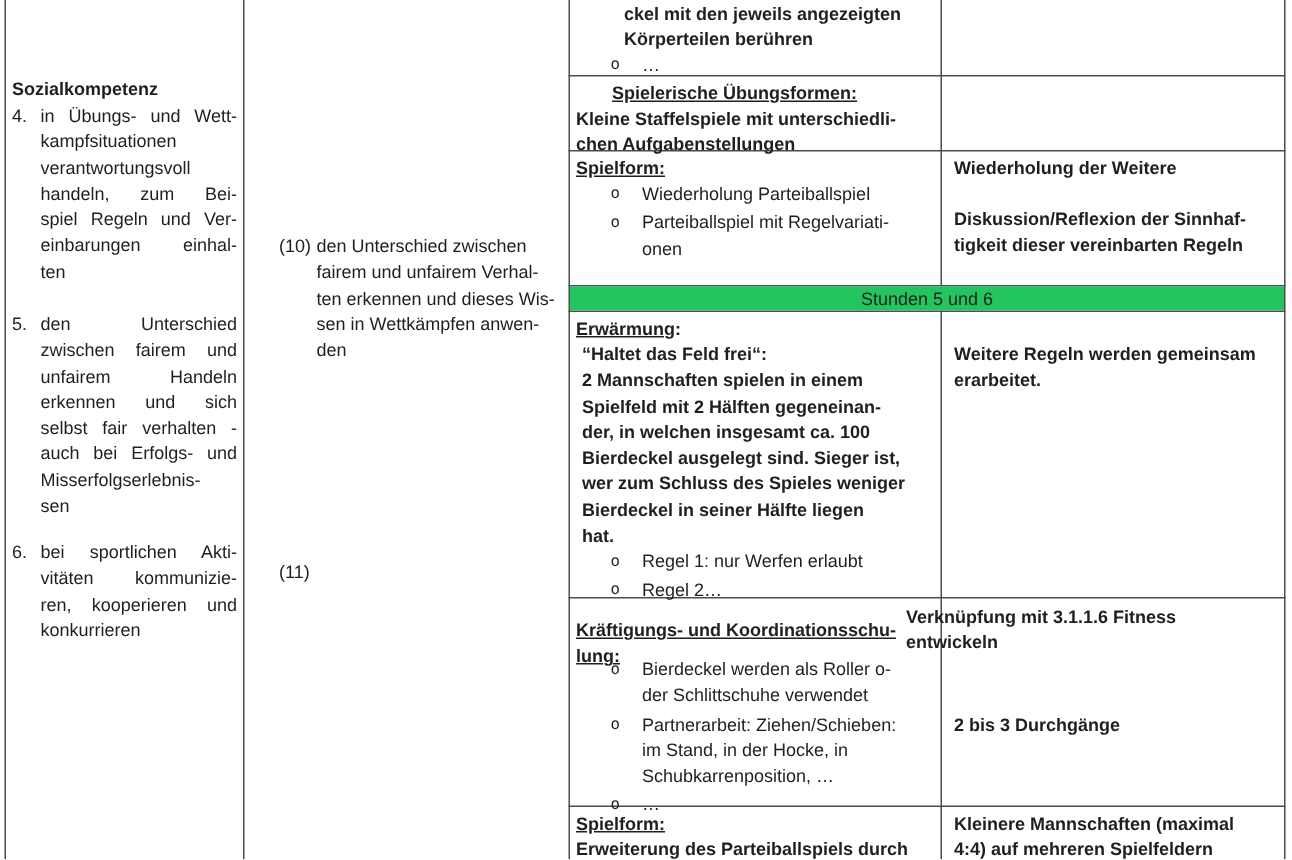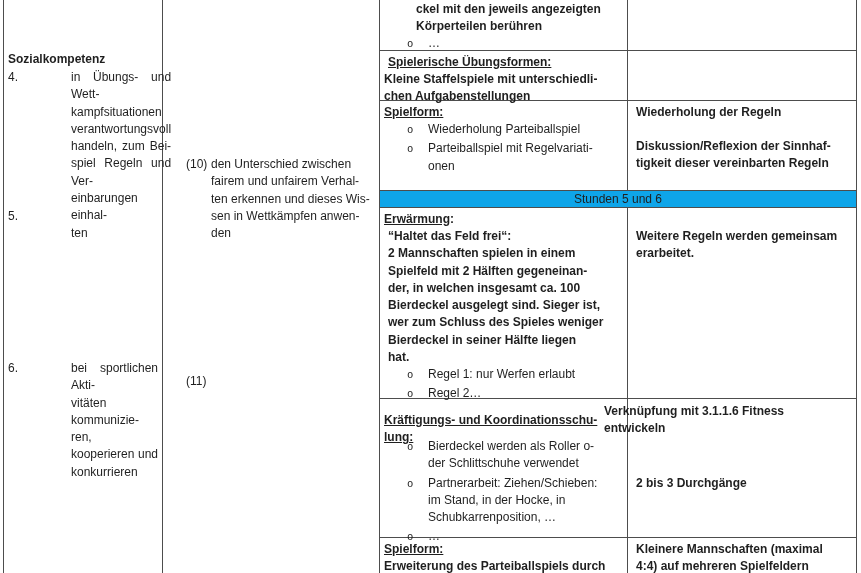--- a/index.html
+++ b/index.html
@@ -15,33 +15,33 @@
   }
   .vl{position:absolute;width:1px;background:#4d4d4d;}
   .hl{position:absolute;height:1px;background:#4d4d4d;left:379px;width:478px;}
   .blk{position:absolute;}
   .pre{white-space:pre-line;font-weight:bold;}
   .hd{font-weight:bold;text-decoration:underline;}
   .bold{font-weight:bold;}
   
   .item{display:flex;}
   .n1{flex:none;width:19px;}
-  .t1{flex:1;white-space:pre-line;text-align:justify;text-align-last:justify;margin-left:44px;}
+  .t1{flex:1;white-space:pre-line;text-align:justify;text-align-last:justify;}
   .n2{flex:none;width:25px;margin-left:19px;}
   .t2{flex:1;white-space:pre-line;}
   
   .bullets{position:absolute;}
   .bullet{display:flex;}
   .bullet + .bullet{margin-top:2px;}
   .bm{flex:none;width:21px;font-family:"DejaVu Sans Mono",monospace;font-size:10.5px;line-height:17.3px;}
   .bt{flex:1;white-space:pre-line;}
   
   .bar{
     position:absolute;left:380px;top:191px;width:476px;height:16px;
-    background:#0ea5e9;
+    background:#22c55e;
     display:flex;align-items:center;justify-content:center;
     font-size:12px;line-height:16px;
   }
 </style>
 </head>
 <body>
 
 <div class="page">
 
   <div class="vl" style="left:3px;top:0;height:573px"></div>
@@ -66,20 +66,28 @@
 kampfsituationen
 verantwortungsvoll
 handeln, zum Bei-
 spiel Regeln und Ver-
 einbarungen einhal-
 ten</div>
   </div>
 
   <div class="blk item" style="left:8px;top:208px;width:150px">
     <span class="n1">5.</span>
+    <div class="t1">den Unterschied
+zwischen fairem und
+unfairem Handeln
+erkennen und sich
+selbst fair verhalten -
+auch bei Erfolgs- und
+Misserfolgserlebnis-
+sen</div>
   </div>
 
   <div class="blk item" style="left:8px;top:360px;width:150px">
     <span class="n1">6.</span>
     <div class="t1">bei sportlichen Akti-
 vitäten kommunizie-
 ren, kooperieren und
 konkurrieren</div>
   </div>
 
@@ -98,37 +106,37 @@
 
   <div class="blk pre" style="left:416px;top:1px;width:208px">ckel mit den jeweils angezeigten
 Körperteilen berühren</div>
   <div class="bullets" style="left:407px;top:35px;width:216px">
     <div class="bullet">
       <span class="bm">o</span>
       <span class="bt">…</span>
     </div>
   </div>
 
-  <div class="blk hd" style="left:388px;top:54px;width:242px">Spielerische Übungsformen:</div>
+  <div class="blk hd" style="left:408px;top:54px;width:242px">Spielerische Übungsformen:</div>
   <div class="blk pre" style="left:384px;top:71px;width:242px">Kleine Staffelspiele mit unterschiedli-
 chen Aufgabenstellungen</div>
 
   <div class="blk hd" style="left:384px;top:104px;width:242px">Spielform:</div>
   <div class="bullets" style="left:407px;top:121px;width:216px">
     <div class="bullet">
       <span class="bm">o</span>
       <span class="bt">Wiederholung Parteiballspiel</span>
     </div>
     <div class="bullet">
       <span class="bm">o</span>
       <span class="bt">Parteiballspiel mit Regelvariati-
 onen</span>
     </div>
   </div>
-  <div class="blk pre" style="left:636px;top:104px;width:216px">Wiederholung der Regeln</div>
+  <div class="blk pre" style="left:636px;top:104px;width:216px">Wiederholung der Weitere</div>
   <div class="blk pre" style="left:636px;top:138px;width:216px">Diskussion/Reflexion der Sinnhaf-
 tigkeit dieser vereinbarten Regeln</div>
 
   <div class="bar">
     <span>Stunden 5 und 6</span>
   </div>
 
   <div class="blk" style="left:384px;top:211px;width:242px">
     <span class="hd">Erwärmung</span><span class="bold">:</span>
   </div>

